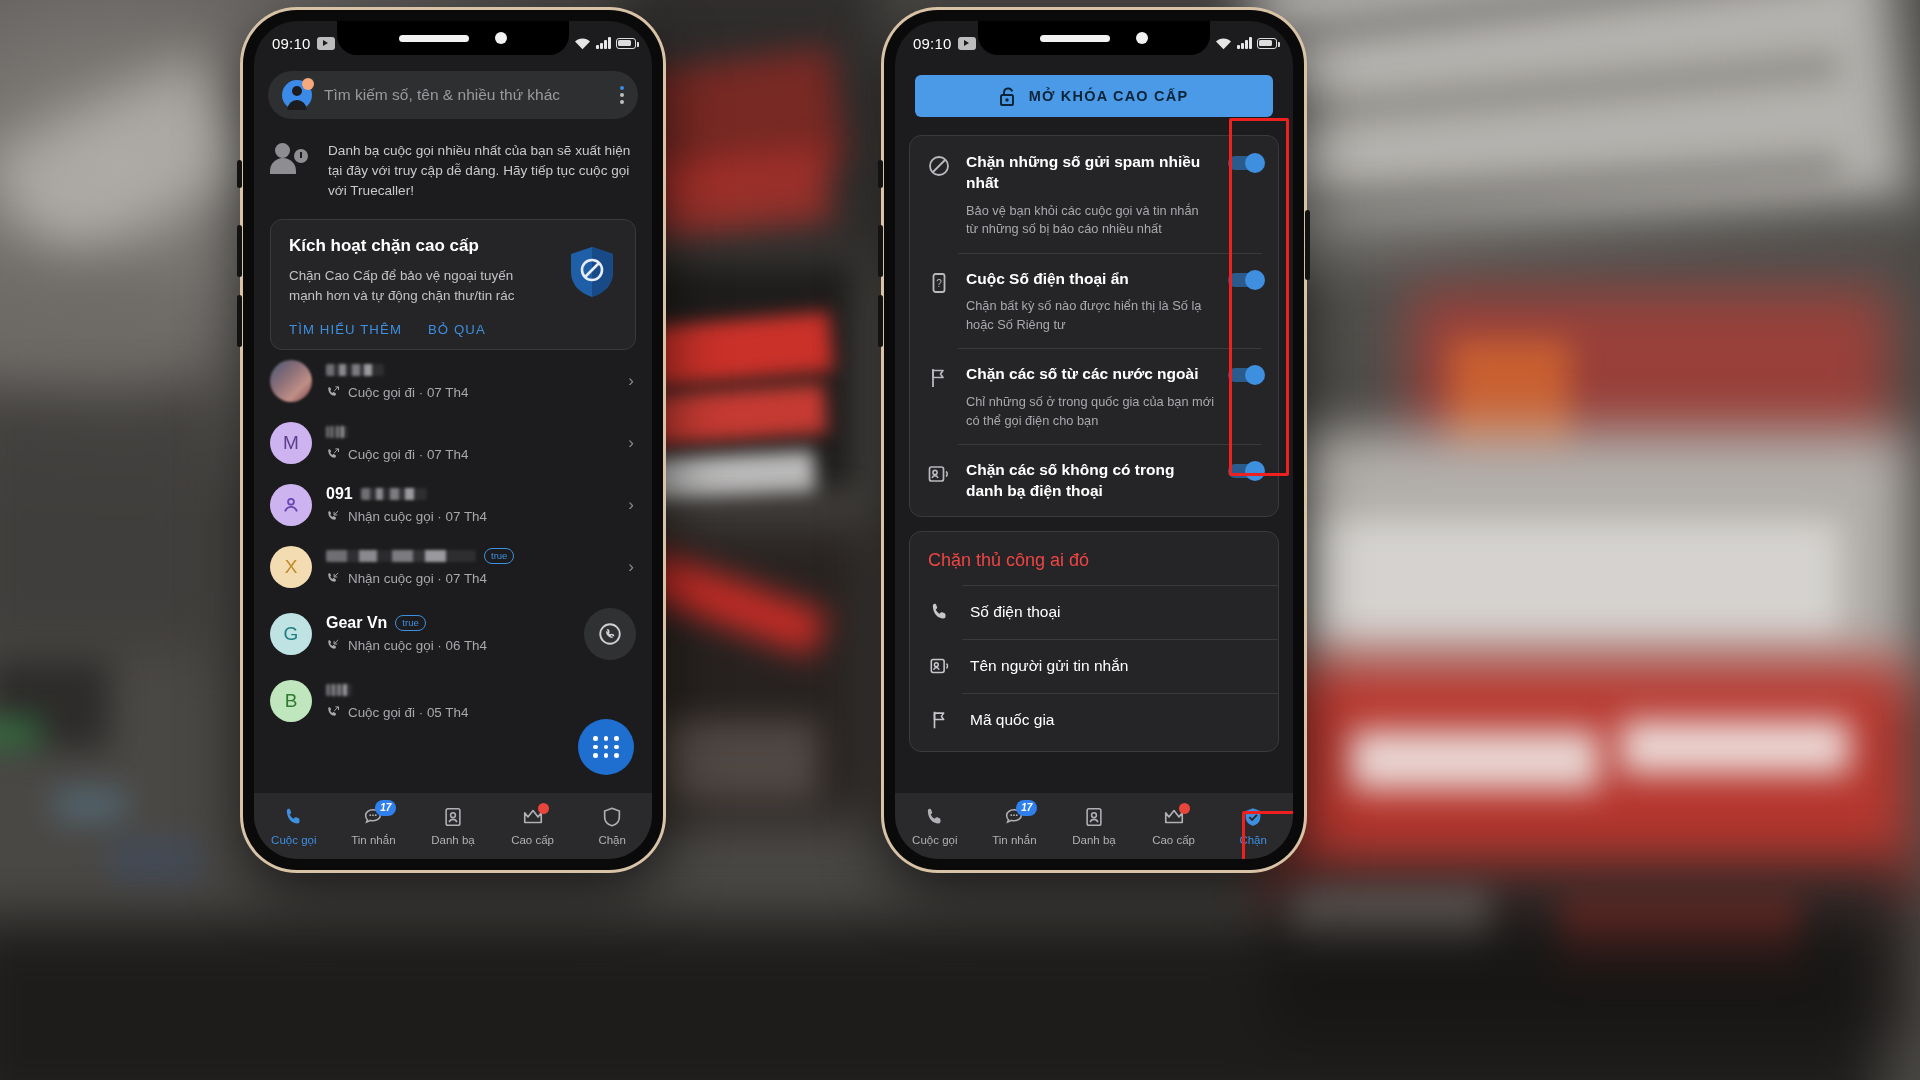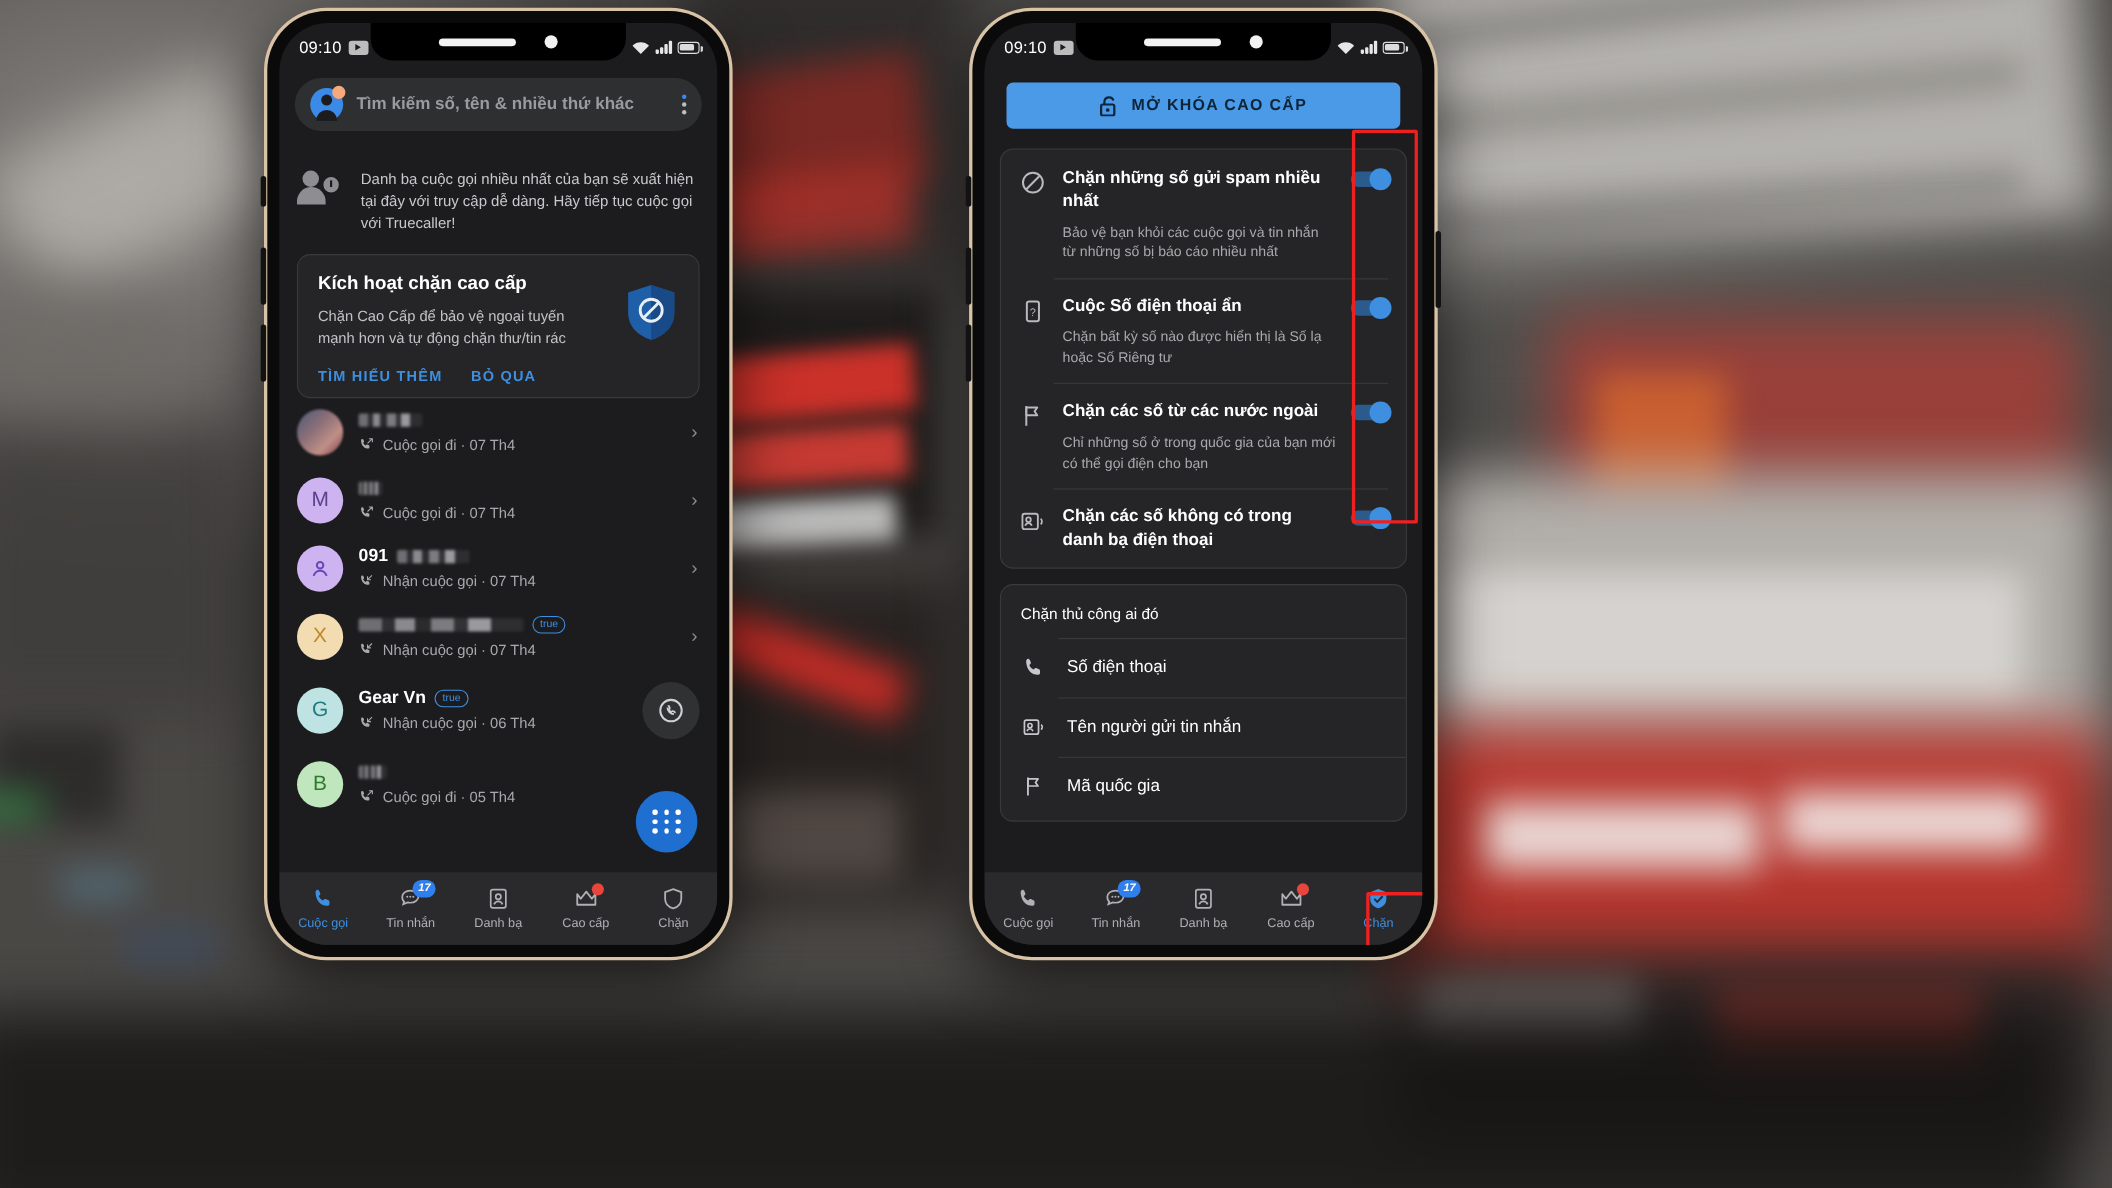--- a/index.html
+++ b/index.html
@@ -75,22 +75,22 @@
   .battery::after{content:"";position:absolute;right:-3.5px;top:3px;width:2px;height:5px;background:#dcdcdc;border-radius:0 1px 1px 0;}
   .battery i{position:absolute;left:1.3px;top:1.3px;bottom:1.3px;width:72%;background:#dcdcdc;border-radius:1.5px;display:block;}
 
   
   .app { position:absolute; top:44px; left:0; right:0; bottom:0; background:#1c1c1e;
          display:flex; flex-direction:column; }
   .scroll { flex:1; overflow:hidden; position:relative; }
 
   
   .searchbar {
-    margin:6px 14px 16px 14px; height:48px; background:#2e2f31; border-radius:26px;
-    display:flex; align-items:center; padding:0 14px; gap:12px;font-weight:bold;
+    margin:6px 14px 4px 14px; height:48px; background:#2e2f31; border-radius:26px;
+    display:flex; align-items:center; padding:0 14px; gap:12px;
   }
   .avatar-g { width:30px;height:30px;border-radius:50%;background:#3b8ae8;position:relative;flex:none; }
   .avatar-g::before{content:"";position:absolute;left:50%;top:6px;transform:translateX(-50%);width:10px;height:10px;border-radius:50%;background:#1c1c1e;}
   .avatar-g::after{content:"";position:absolute;left:50%;bottom:0;transform:translateX(-50%);width:19px;height:10px;border-radius:10px 10px 0 0;background:#1c1c1e;}
   .avatar-dot{position:absolute;right:-2px;top:-2px;width:12px;height:12px;border-radius:50%;background:#f5a97c;z-index:3;}
   .search-ph { color:#9a9a9e; font-size:15.5px; flex:1; }
   .kebab { width:4px; display:flex; flex-direction:column; gap:3px; align-items:center; }
   .kebab i{display:block;width:4px;height:4px;border-radius:50%;background:#bdbdbd;}
   .kebab i:first-child{background:#3b8ae8;}
 
@@ -104,21 +104,21 @@
   .promo-txt { color:#c9c9cd; font-size:13.6px; line-height:1.46; }
 
   
   .card {
     margin:10px 16px 0 16px; background:#252527; border:1px solid #3a3a3c;
     border-radius:12px; padding:16px 18px 12px 18px; position:relative;
   }
   .card h3 { color:#fff; font-size:17px; font-weight:bold; margin-bottom:10px; }
   .card p { color:#c2c2c6; font-size:13.4px; line-height:1.5; width:74%; }
   .card-actions { display:flex; gap:26px; margin-top:16px; }
-  .card-actions span { color:#3e8fe0; font-size:13.2px; font-weight:bold; letter-spacing:1.1px; }
+  .card-actions span { color:#3e8fe0; font-size:13.2px; font-weight:normal; letter-spacing:1.1px; }
   .shield {
     position:absolute; right:20px; top:26px; width:46px; height:52px; flex:none;
   }
   .shield svg{display:block;}
 
   
   .call-row { display:flex; align-items:center; gap:14px; padding:10px 16px;text-align:right; }
   .ava { width:42px;height:42px;border-radius:50%;flex:none;display:flex;align-items:center;justify-content:center;
          font-size:19px; font-weight:500; }
   .ava.img { background:linear-gradient(135deg,#4a5a78 0%,#8b6f78 40%,#c08f86 70%,#7a3f48 100%); filter:blur(1.2px); }
@@ -162,21 +162,21 @@
   .opt { display:flex; padding:16px 16px 14px 16px; gap:14px; position:relative; }
   .opt + .opt::before { content:""; position:absolute; left:48px; right:16px; top:0; height:1px; background:#3a3a3c; }
   .opt-ic { width:26px; flex:none; display:flex; justify-content:center; padding-top:2px; }
   .opt-body { flex:1; min-width:0; }
   .opt-title { color:#fff; font-size:15.5px; font-weight:bold; line-height:1.34; }
   .opt-desc { color:#a9a9ae; font-size:12.8px; line-height:1.45; margin-top:8px; }
   .switch { width:34px;height:14px;border-radius:8px;background:#2b5b8c; position:relative; flex:none; margin-top:4px; }
   .switch::after{content:"";position:absolute;right:-3px;top:-3px;width:20px;height:20px;border-radius:50%;background:#3e8fe0;}
 
   .panel2 { margin:14px 14px 0 14px; background:#252527; border:1px solid #3a3a3c; border-radius:12px; padding-bottom:4px; }
-  .panel2 .hd { color:#ffffff; font-size:14px; padding:18px 18px 14px 18px; }
+  .panel2 .hd { color:#ef4444; font-size:18px; padding:18px 18px 14px 18px; }
   .mrow { display:flex; align-items:center; gap:18px; padding:16px 18px; position:relative; }
   .mrow + .mrow::before, .panel2 .mrow:first-of-type::before { content:""; position:absolute; left:52px; right:0; top:0; height:1px; background:#3a3a3c; }
   .mrow .lab { color:#fff; font-size:15.5px; }
   .mrow .mic { width:24px; display:flex; justify-content:center; flex:none; }
 
   
   .redbox { position:absolute; border:3px solid #ef2020; border-radius:2px; z-index:50; }
 
   svg { display:block; }
 </style>

